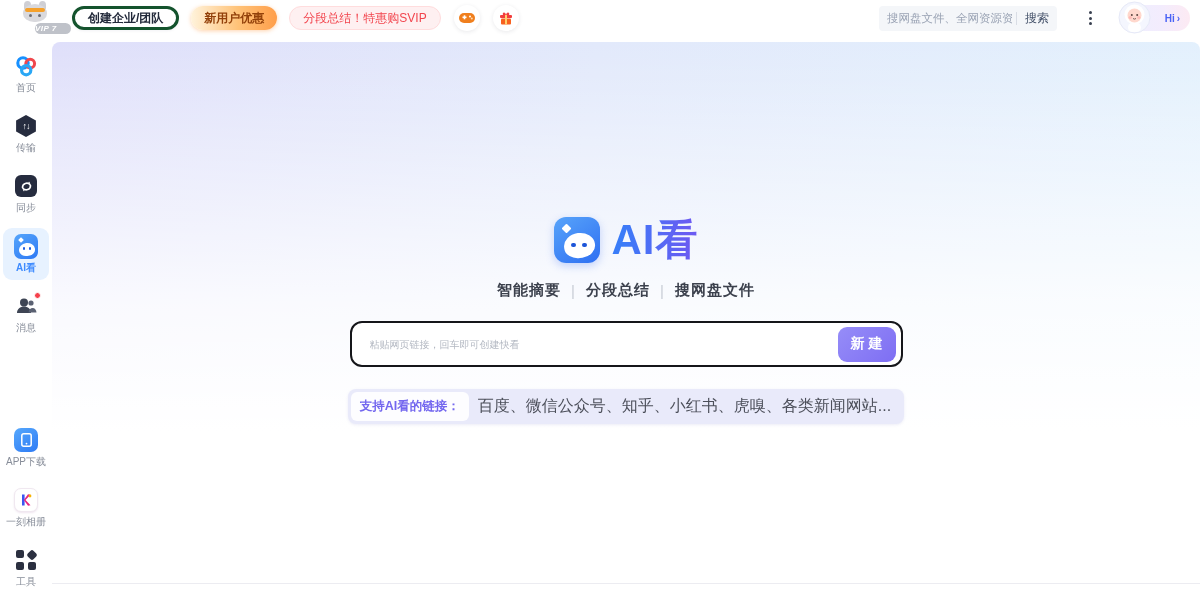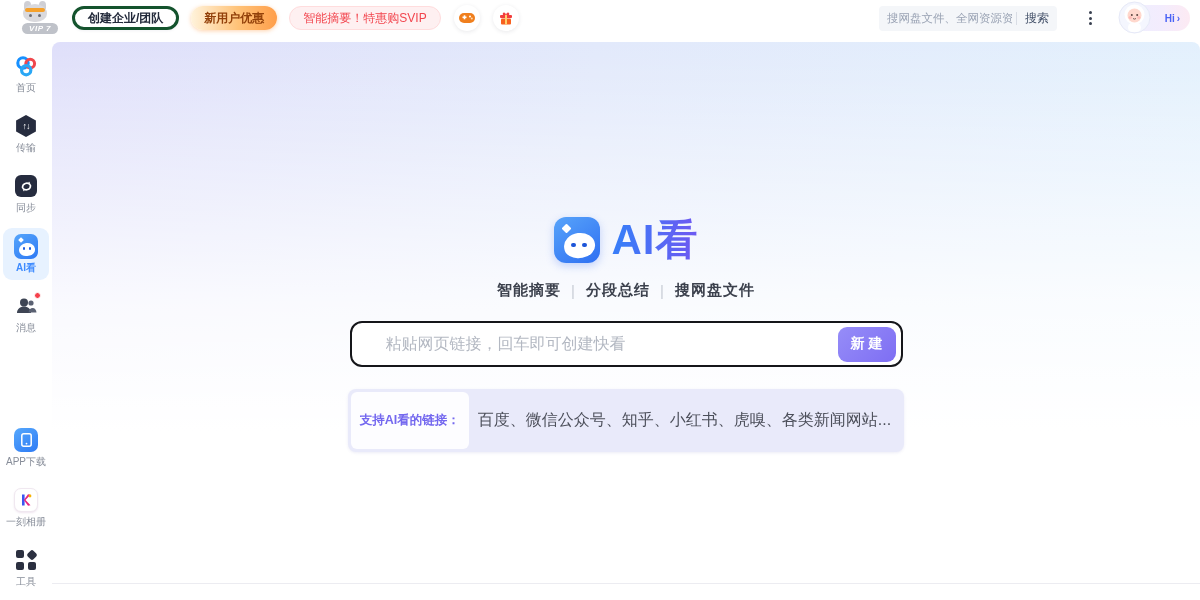--- a/index.html
+++ b/index.html
@@ -7,21 +7,21 @@
 
   
   .topbar { position:absolute; top:0; left:0; width:1200px; height:36px; background:#fff; display:flex; align-items:center; z-index:20; }
   .brand { position:relative; width:46px; margin-left:14px; height:36px; }
   .mascot { position:absolute; top:1px; left:8px; width:26px; height:22px; }
   .mascot .head { position:absolute; top:3px; left:1px; width:24px; height:18px; background:#d9d9dd; border-radius:50% 50% 46% 46%; }
   .mascot .ear-l,.mascot .ear-r { position:absolute; top:0; width:7px; height:8px; background:#cfcfd4; border-radius:50% 50% 0 0; }
   .mascot .ear-l{ left:2px; } .mascot .ear-r{ right:2px; }
   .mascot .band { position:absolute; top:7px; left:3px; width:20px; height:4px; background:#f5a12c; border-radius:2px; }
   .mascot .eye { position:absolute; top:13px; width:3px; height:3px; background:#6d6d74; border-radius:50%; }
-  .vip-pill { position:absolute; bottom:2px; left:8px; width:36px; height:11px; background:#bfc2c9; border-radius:6px; color:#fff; font-size:8px; font-style:italic; font-weight:bold; text-align:center; line-height:11px; letter-spacing:0.5px; }
+  .vip-pill { position:absolute; bottom:2px; left:21px; width:36px; height:11px; background:#bfc2c9; border-radius:6px; color:#fff; font-size:8px; font-style:italic; font-weight:bold; text-align:left; line-height:11px; letter-spacing:0.5px; }
   .pill { display:flex; align-items:center; height:24px; border-radius:13px; font-size:12px; padding:0 13px; margin-left:12px; white-space:nowrap; cursor:pointer; }
   .pill-team { background:#fff; border:3px solid #14532d; box-shadow:0 1px 3px rgba(30,40,80,.06); color:#22293a; font-weight:bold; }
   .pill-offer { background:linear-gradient(90deg,#fff3dc 0%,#ffc277 55%,#ff9e4a 100%); color:#93410a; font-weight:bold; box-shadow:0 1px 4px rgba(255,158,74,.45); }
   .pill-svip { background:#fef0f1; border:1px solid #ffdcdd; color:#f2444d; }
   .icon-circle { width:26px; height:26px; border-radius:50%; background:#fff; box-shadow:0 1px 4px rgba(40,40,60,.10); display:flex; align-items:center; justify-content:center; margin-left:13px; cursor:pointer; }
 
   .search-wrap { margin-left:auto; display:flex; align-items:center; height:25px; width:178px; background:#f4f6f9; border-radius:4px; padding:0 8px; }
   .search-wrap input { flex:1; min-width:0; border:none; outline:none; background:transparent; font-size:11.5px; color:#333; font-family:inherit; }
   .search-wrap input::placeholder { color:#9aa3b4; }
   .search-divider { width:1px; height:13px; background:#d9dde5; margin:0 8px 0 4px; }
@@ -67,46 +67,46 @@
   .logo-row { display:flex; align-items:center; gap:12px; }
   .ai-logo-icon { width:46px; height:46px; border-radius:12px; background:linear-gradient(145deg,#58a4fa,#2e6ff2); position:relative; overflow:hidden; box-shadow:0 3px 8px rgba(60,110,240,.28); }
   .ai-logo-icon .face { position:absolute; right:5px; bottom:5px; width:31px; height:25px; background:#fff; border-radius:50% 50% 46% 46%; transform:rotate(-8deg); }
   .ai-logo-icon .e { position:absolute; width:4.5px; height:4.5px; border-radius:50%; background:#1d55d8; bottom:16px; }
   .ai-logo-icon .e1 { right:24px; } .ai-logo-icon .e2 { right:13px; }
   .ai-logo-icon .sp { position:absolute; top:8px; left:9px; width:7px; height:7px; background:#fff; transform:rotate(45deg); border-radius:1px; }
   .logo-text { font-size:42px; font-weight:bold; letter-spacing:1px; background:linear-gradient(90deg,#3a7cf8 10%,#6a5bf2 90%); -webkit-background-clip:text; background-clip:text; color:transparent; }
   .tagline { margin-top:13px; display:flex; align-items:center; gap:10px; font-size:15px; color:#3c414d; font-weight:bold; letter-spacing:1px; }
   .tagline .sep { color:#c9cdd6; font-weight:normal; }
   .input-row { margin-top:21px; width:553px; height:46px; background:#fff; border:2px solid #15161a; border-radius:12px; display:flex; align-items:center; padding:0 5px 0 18px; }
-  .input-row input { flex:1; border:none; outline:none; font-size:16px; color:#333; font-family:inherit; background:transparent;margin-left:16px; }
+  .input-row input { flex:1; border:none; outline:none; font-size:10px; color:#333; font-family:inherit; background:transparent; }
   .input-row input::placeholder { color:#b3b8c2; }
   .create-btn { width:58px; height:35px; border:none; border-radius:9px; background:linear-gradient(135deg,#968df8,#7e6ef3); color:#fff; font-size:14px; font-weight:bold; cursor:pointer; font-family:inherit; white-space:nowrap; }
   .hint-row { margin-top:22px; display:flex; align-items:center; background:#e9eafa; border-radius:8px; padding:3px; box-shadow:0 1px 3px rgba(110,110,190,.12); }
-  .hint-label { background:#fdfdff; border-radius:6px; padding:20px 9px; font-size:12.5px; color:#7468ef; font-weight:bold; }
+  .hint-label { background:#fdfdff; border-radius:6px; padding:6px 9px; font-size:12.5px; color:#7468ef; font-weight:bold; }
   .hint-text { font-size:16px; color:#4c4f5a; padding:0 10px 0 9px; }
 </style>
 </head>
 <body>
 
 <div class="topbar">
   <div class="brand">
     <div class="mascot">
       <i class="ear-l"></i>
         <i class="ear-r"></i>
       <div class="head"></div>
       <div class="band"></div>
       <i class="eye" style="left:7px;"></i>
         <i class="eye" style="right:7px;"></i>
     </div>
     <div class="vip-pill">VIP 7</div>
   </div>
 
   <div class="pill pill-team">创建企业/团队</div>
   <div class="pill pill-offer">新用户优惠</div>
-  <div class="pill pill-svip">智能摘要！特惠购SVIP</div>
+  <div class="pill pill-svip">分段总结！特惠购SVIP</div>
 
   <div class="icon-circle">
     <svg width="16" height="12" viewBox="0 0 16 12">
       <rect x="0" y="1" width="16" height="10" rx="5" fill="#f07f1d"></rect>
       <rect x="3.5" y="4.5" width="4" height="1.6" fill="#fff"></rect>
       <rect x="4.7" y="3.3" width="1.6" height="4" fill="#fff"></rect>
       <circle cx="11" cy="4.6" r="1" fill="#fff"></circle>
       <circle cx="12.8" cy="6.6" r="1" fill="#ffd9b0"></circle>
     </svg>
   </div>

